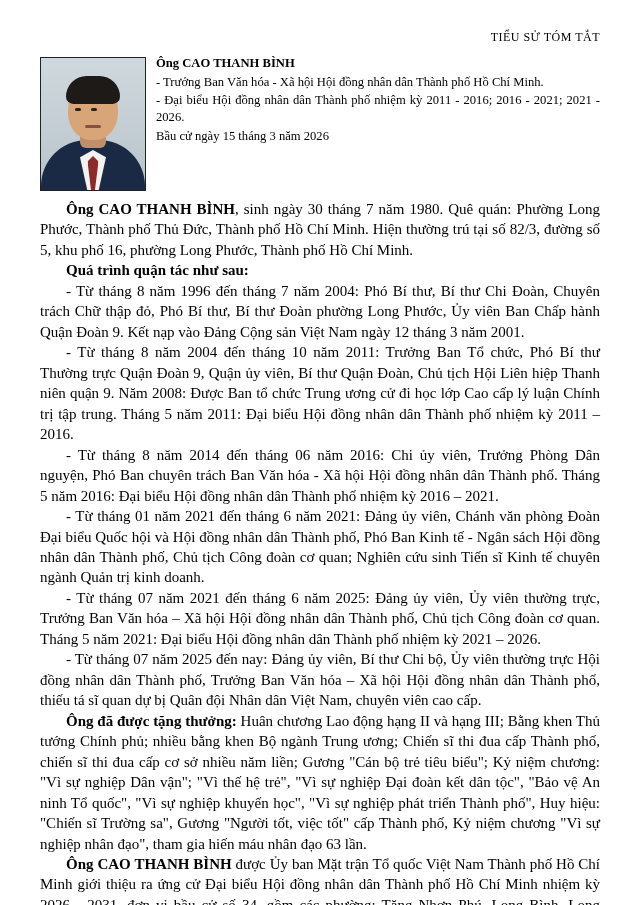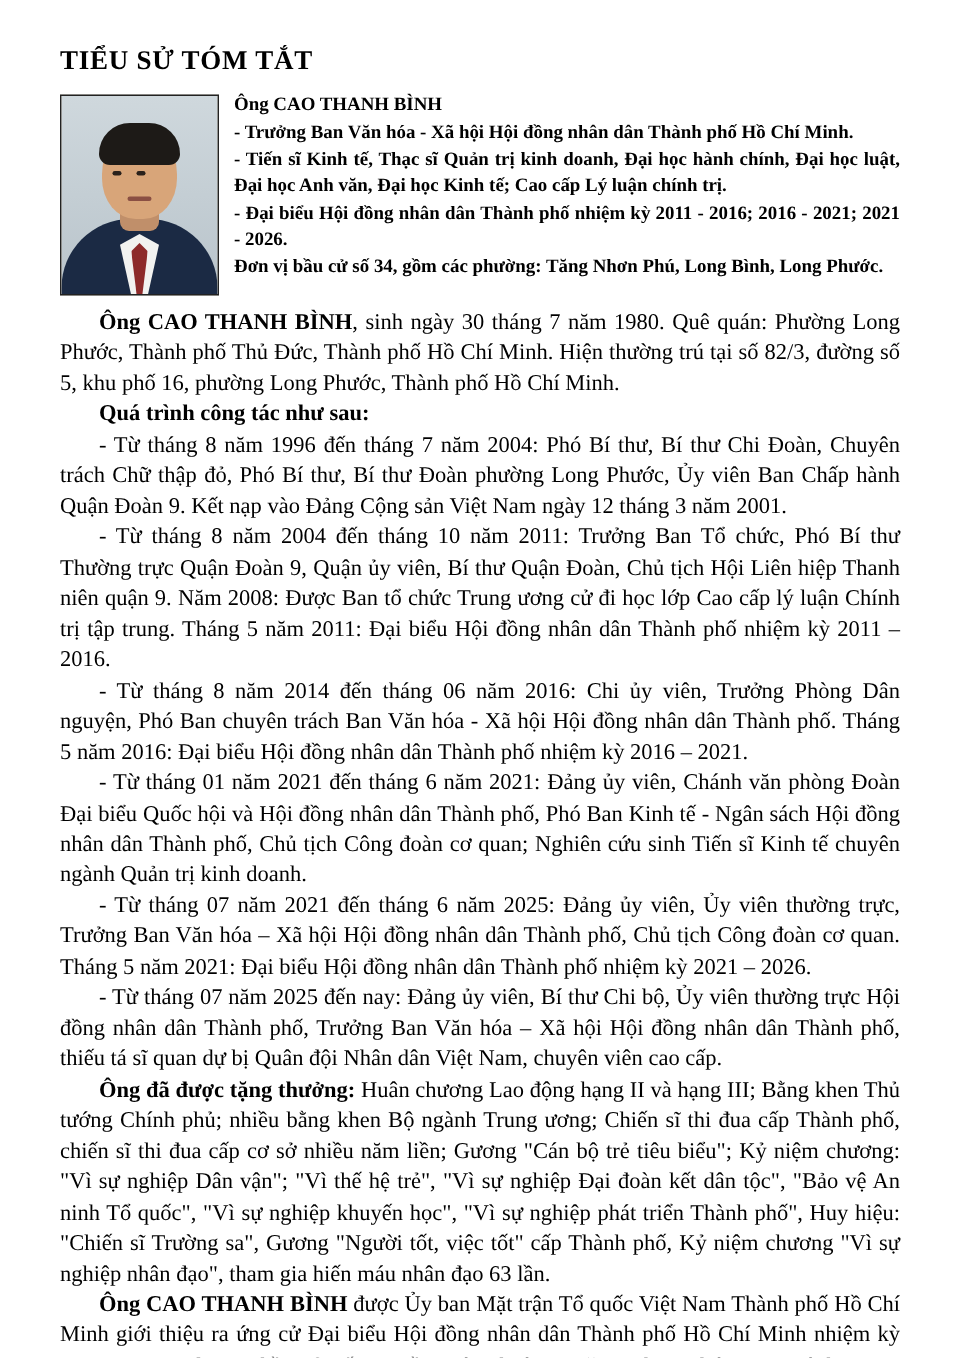--- a/index.html
+++ b/index.html
@@ -14,23 +14,23 @@
     color: #000000;
   }
   .page {
     position: relative;
     width: 640px;
     height: 905px;
     box-sizing: border-box;
     padding: 28px 40px 10px 40px;
   }
   .doc-title {
-    text-align: left;
-    font-size: 18px;
-    font-weight: bold;
+    text-align: right;
+    font-size: 12px;
+    font-weight: normal;
     letter-spacing: 0.5px;
     margin: 2px 0 10px 0;
   }
   .header-block {
     display: flex;
     align-items: flex-start;
     gap: 12px;
   }
   .photo-wrap {
     flex: 0 0 auto;
@@ -136,21 +136,21 @@
     flex: 1 1 auto;
     font-size: 12.6px;
     line-height: 1.36;
   }
   .header-text .name-line {
     font-weight: bold;
     margin-bottom: 2px;
   }
   .header-text p {
     margin: 0 0 1px 0;
-    font-weight: bold;
+    font-weight: normal;
     text-align: justify;
   }
   .body-text {
     margin-top: 8px;
     font-size: 15px;
     line-height: 1.365;
     text-align: justify;
   }
   .body-text p {
     margin: 0;
@@ -184,29 +184,28 @@
         <div class="ph-hair"></div>
         <div class="ph-eye-l"></div>
         <div class="ph-eye-r"></div>
         <div class="ph-mouth"></div>
       </div>
     </div>
 
     <div class="header-text">
       <div class="name-line">Ông CAO THANH BÌNH</div>
       <p>- Trưởng Ban Văn hóa - Xã hội Hội đồng nhân dân Thành phố Hồ Chí Minh.</p>
-      <p>- Tiến sĩ Kinh tế, Thạc sĩ Quản trị kinh doanh, Đại học hành chính, Đại học luật, Đại học Anh văn, Đại học Kinh tế; Cao cấp Lý luận chính trị.</p>
       <p>- Đại biểu Hội đồng nhân dân Thành phố nhiệm kỳ 2011 - 2016; 2016 - 2021; 2021 - 2026.</p>
-      <p>Đơn vị bầu cử số 34, gồm các phường: Tăng Nhơn Phú, Long Bình, Long Phước.</p>
+      <p>Bầu cử ngày 15 tháng 3 năm 2026</p>
     </div>
   </div>
 
   <div class="body-text">
     <p><span class="b">Ông CAO THANH BÌNH</span><span>, sinh ngày 30 tháng 7 năm 1980. Quê quán: Phường Long Phước, Thành phố Thủ Đức, Thành phố Hồ Chí Minh. Hiện thường trú tại số 82/3, đường số 5, khu phố 16, phường Long Phước, Thành phố Hồ Chí Minh.</span></p>
-    <p><span class="b">Quá trình công tác như sau:</span><span></span></p>
+    <p><span class="b">Quá trình quận tác như sau:</span><span></span></p>
     <p><span class="b"></span><span>- Từ tháng 8 năm 1996 đến tháng 7 năm 2004: Phó Bí thư, Bí thư Chi Đoàn, Chuyên trách Chữ thập đỏ, Phó Bí thư, Bí thư Đoàn phường Long Phước, Ủy viên Ban Chấp hành Quận Đoàn 9. Kết nạp vào Đảng Cộng sản Việt Nam ngày 12 tháng 3 năm 2001.</span></p>
     <p><span class="b"></span><span>- Từ tháng 8 năm 2004 đến tháng 10 năm 2011: Trưởng Ban Tổ chức, Phó Bí thư Thường trực Quận Đoàn 9, Quận ủy viên, Bí thư Quận Đoàn, Chủ tịch Hội Liên hiệp Thanh niên quận 9. Năm 2008: Được Ban tổ chức Trung ương cử đi học lớp Cao cấp lý luận Chính trị tập trung. Tháng 5 năm 2011: Đại biểu Hội đồng nhân dân Thành phố nhiệm kỳ 2011 – 2016.</span></p>
     <p><span class="b"></span><span>- Từ tháng 8 năm 2014 đến tháng 06 năm 2016: Chi ủy viên, Trưởng Phòng Dân nguyện, Phó Ban chuyên trách Ban Văn hóa - Xã hội Hội đồng nhân dân Thành phố. Tháng 5 năm 2016: Đại biểu Hội đồng nhân dân Thành phố nhiệm kỳ 2016 – 2021.</span></p>
     <p><span class="b"></span><span>- Từ tháng 01 năm 2021 đến tháng 6 năm 2021: Đảng ủy viên, Chánh văn phòng Đoàn Đại biểu Quốc hội và Hội đồng nhân dân Thành phố, Phó Ban Kinh tế - Ngân sách Hội đồng nhân dân Thành phố, Chủ tịch Công đoàn cơ quan; Nghiên cứu sinh Tiến sĩ Kinh tế chuyên ngành Quản trị kinh doanh.</span></p>
     <p><span class="b"></span><span>- Từ tháng 07 năm 2021 đến tháng 6 năm 2025: Đảng ủy viên, Ủy viên thường trực, Trưởng Ban Văn hóa – Xã hội Hội đồng nhân dân Thành phố, Chủ tịch Công đoàn cơ quan. Tháng 5 năm 2021: Đại biểu Hội đồng nhân dân Thành phố nhiệm kỳ 2021 – 2026.</span></p>
     <p><span class="b"></span><span>- Từ tháng 07 năm 2025 đến nay: Đảng ủy viên, Bí thư Chi bộ, Ủy viên thường trực Hội đồng nhân dân Thành phố, Trưởng Ban Văn hóa – Xã hội Hội đồng nhân dân Thành phố, thiếu tá sĩ quan dự bị Quân đội Nhân dân Việt Nam, chuyên viên cao cấp.</span></p>
     <p><span class="b">Ông đã được tặng thưởng:</span><span> Huân chương Lao động hạng II và hạng III; Bằng khen Thủ tướng Chính phủ; nhiều bằng khen Bộ ngành Trung ương; Chiến sĩ thi đua cấp Thành phố, chiến sĩ thi đua cấp cơ sở nhiều năm liền; Gương "Cán bộ trẻ tiêu biểu"; Kỷ niệm chương: "Vì sự nghiệp Dân vận"; "Vì thế hệ trẻ", "Vì sự nghiệp Đại đoàn kết dân tộc", "Bảo vệ An ninh Tổ quốc", "Vì sự nghiệp khuyến học", "Vì sự nghiệp phát triển Thành phố", Huy hiệu: "Chiến sĩ Trường sa", Gương "Người tốt, việc tốt" cấp Thành phố, Kỷ niệm chương "Vì sự nghiệp nhân đạo", tham gia hiến máu nhân đạo 63 lần.</span></p>
     <p><span class="b">Ông CAO THANH BÌNH</span><span> được Ủy ban Mặt trận Tổ quốc Việt Nam Thành phố Hồ Chí Minh giới thiệu ra ứng cử Đại biểu Hội đồng nhân dân Thành phố Hồ Chí Minh nhiệm kỳ 2026 - 2031, đơn vị bầu cử số 34, gồm các phường: Tăng Nhơn Phú, Long Bình, Long Phước.</span></p>
   </div>
 

